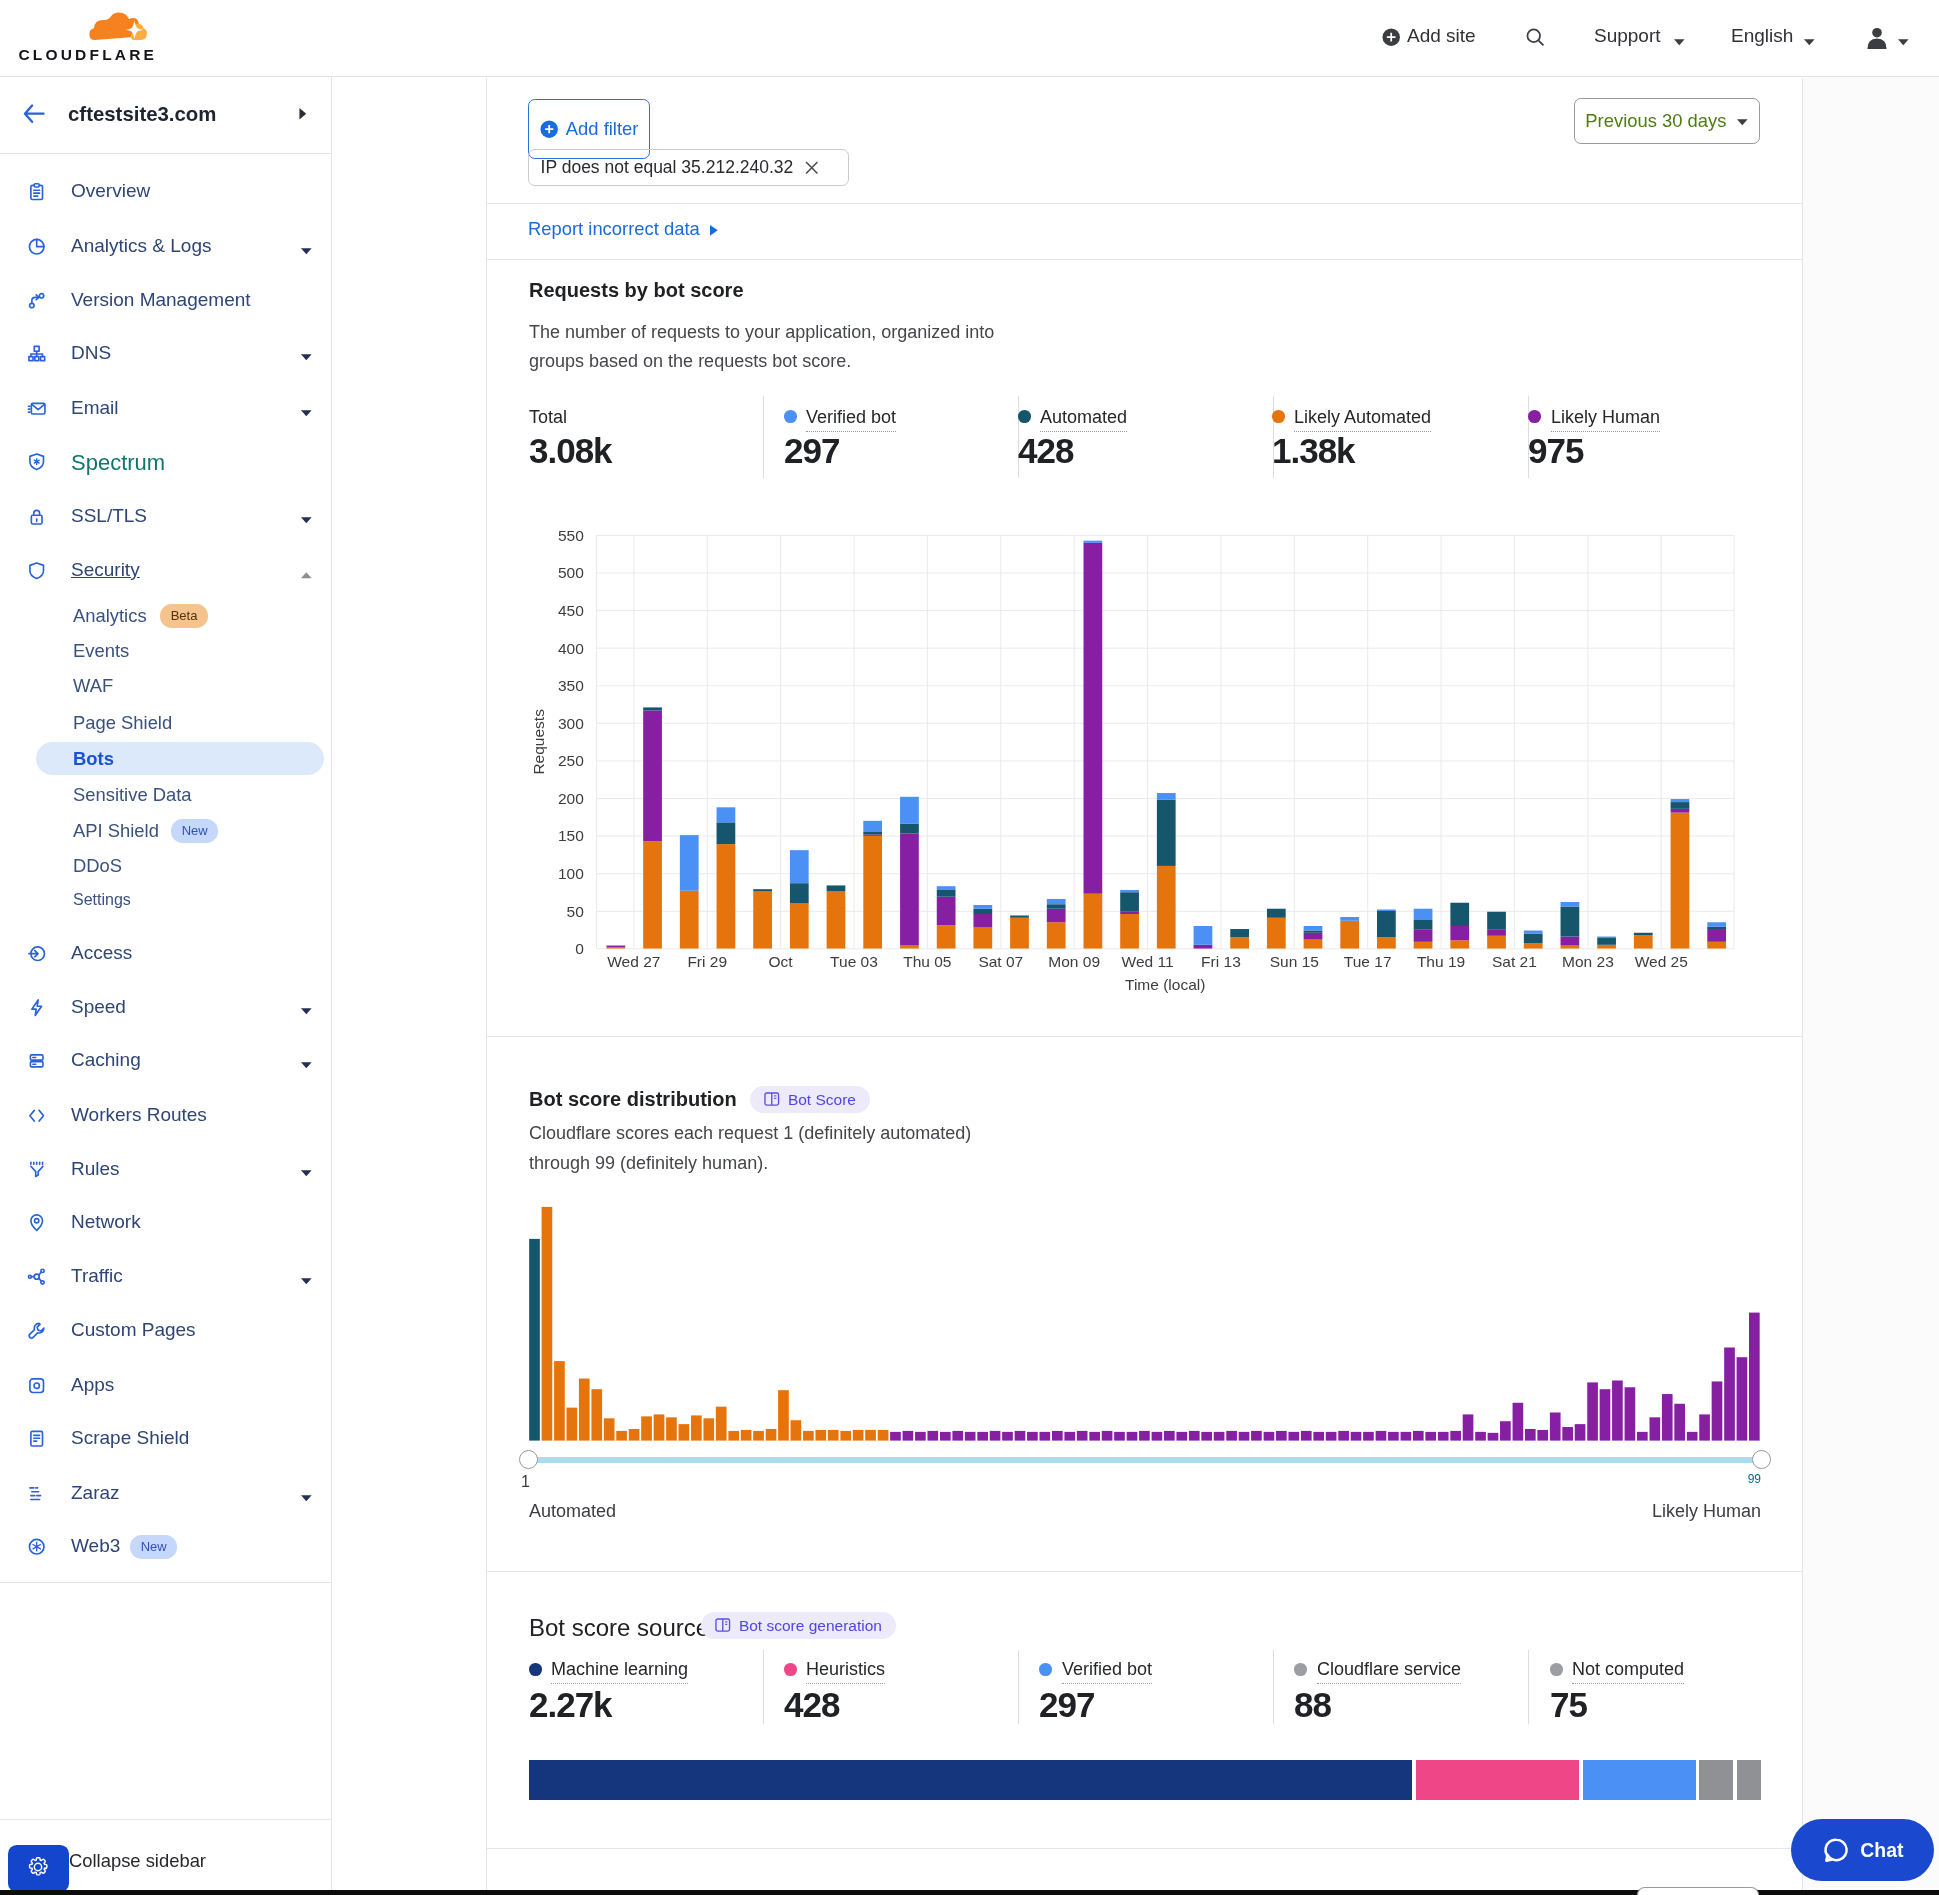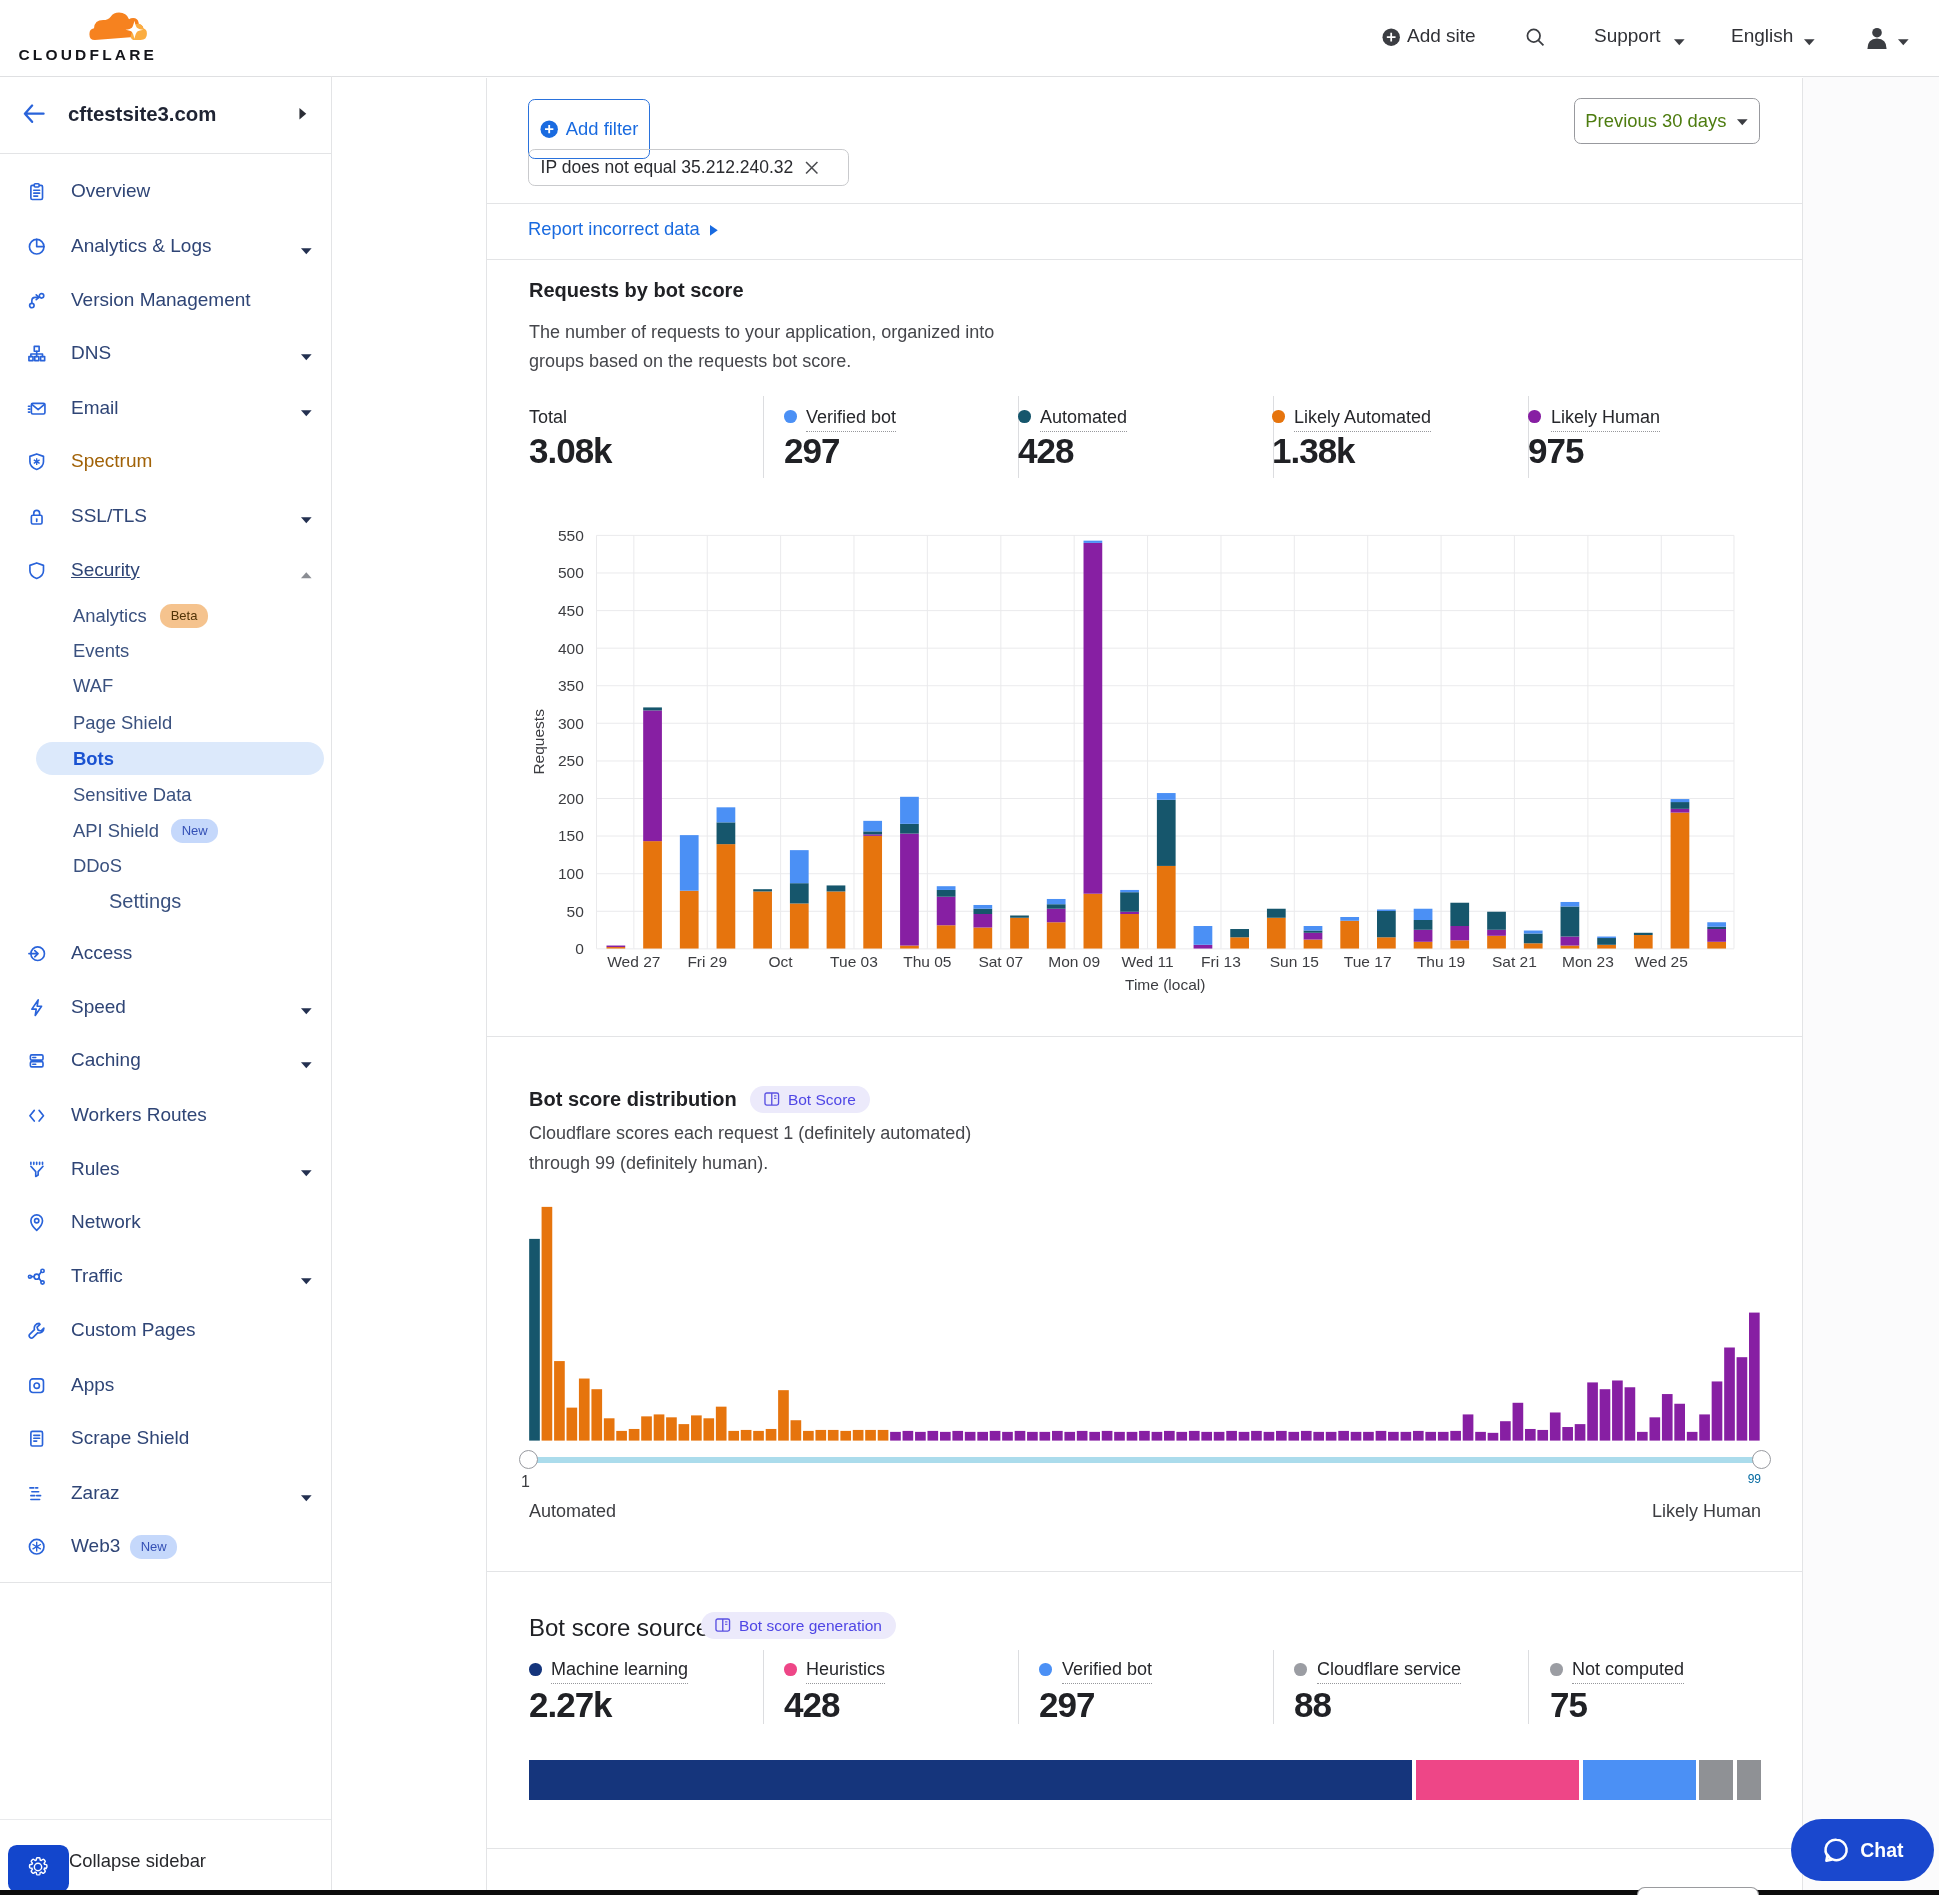--- a/index.html
+++ b/index.html
@@ -88,21 +88,21 @@
         <line x1="1.5" y1="13.5" x2="3" y2="13.5" stroke="#2963da" fill="none" stroke-width="1.7" stroke-linecap="round" stroke-linejoin="round"></line>
       </svg></div>
     <div style="position:absolute;left:71px;top:398px;font-size:19px;line-height:1.08;color:#2f4576;white-space:nowrap;">Email</div>
     <div style="position:absolute;left:300px;top:404px"><svg width="12.6" height="8.7" viewBox="0 0 13 9">
         <path d="M1 1.4 L6.5 7.6 L12 1.4 Z" fill="#233050"></path>
       </svg></div>
     <div style="position:absolute;left:27px;top:452px"><svg width="19.4" height="19.4" viewBox="0 0 20 20">
         <path d="M10 2 L17 4.5 V10 q0 5.5 -7 8 q-7 -2.5 -7 -8 V4.5 Z" stroke="#2963da" fill="none" stroke-width="1.7" stroke-linecap="round" stroke-linejoin="round"></path>
         <path d="M10 6.5 V13.5 M7 8.2 L13 11.8 M13 8.2 L7 11.8" stroke="#2963da" stroke-width="1.4"></path>
       </svg></div>
-    <div style="position:absolute;left:71px;top:451px;font-size:19px;line-height:1.08;color:#a16207;white-space:nowrap;">Spectrum</div>
+    <div style="position:absolute;left:71px;top:451px;font-size:22px;line-height:1.08;color:#0f766e;white-space:nowrap;">Spectrum</div>
     <div style="position:absolute;left:27px;top:507px"><svg width="19.4" height="19.4" viewBox="0 0 20 20">
         <rect x="4.5" y="8.5" width="11" height="9" rx="1.5" stroke="#2963da" fill="none" stroke-width="1.7" stroke-linecap="round" stroke-linejoin="round"></rect>
         <path d="M7 8.5 V6.5 a3 3 0 0 1 6 0 V8.5" stroke="#2963da" fill="none" stroke-width="1.7" stroke-linecap="round" stroke-linejoin="round"></path>
         <circle cx="10" cy="12.5" r="1" fill="#2963da"></circle>
         <line x1="10" y1="13.3" x2="10" y2="15" stroke="#2963da" fill="none" stroke-width="1.7" stroke-linecap="round" stroke-linejoin="round"></line>
       </svg></div>
     <div style="position:absolute;left:71px;top:506px;font-size:19px;line-height:1.08;color:#2f4576;white-space:nowrap;">SSL/TLS</div>
     <div style="position:absolute;left:300px;top:511px"><svg width="12.6" height="8.7" viewBox="0 0 13 9">
         <path d="M1 1.4 L6.5 7.6 L12 1.4 Z" fill="#233050"></path>
       </svg></div>
@@ -208,21 +208,21 @@
     <div style="position:absolute;left:160px;top:604px;background:#f5c38e;color:#523407;font-size:13px;line-height:1;border-radius:11.6px;padding:4.9px 10.7px 5.8px">Beta</div>
     <div style="position:absolute;left:73px;top:641px;font-size:18.4px;line-height:1.08;color:#3a517f;white-space:nowrap;">Events</div>
     <div style="position:absolute;left:73px;top:676px;font-size:18.4px;line-height:1.08;color:#3a517f;white-space:nowrap;">WAF</div>
     <div style="position:absolute;left:73px;top:713px;font-size:18.4px;line-height:1.08;color:#3a517f;white-space:nowrap;">Page Shield</div>
     <div style="position:absolute;left:36px;top:742px;width:288px;height:33px;background:#dce9fb;border-radius:16.5px"></div>
     <div style="position:absolute;left:73px;top:749px;font-size:18.4px;line-height:1.08;color:#1a52d1;font-weight:700;white-space:nowrap;">Bots</div>
     <div style="position:absolute;left:73px;top:785px;font-size:18.4px;line-height:1.08;color:#3a517f;white-space:nowrap;">Sensitive Data</div>
     <div style="position:absolute;left:73px;top:821px;font-size:18.4px;line-height:1.08;color:#3a517f;white-space:nowrap;">API Shield</div>
     <div style="position:absolute;left:171px;top:819px;background:#c5d8fb;color:#3450b5;font-size:13px;line-height:1;border-radius:11.6px;padding:4.9px 10.7px 5.8px">New</div>
     <div style="position:absolute;left:73px;top:856px;font-size:18.4px;line-height:1.08;color:#3a517f;white-space:nowrap;">DDoS</div>
-    <div style="position:absolute;left:73px;top:891px;font-size:20px;line-height:1.08;color:#3a517f;white-space:nowrap;margin-left:36px;">Settings</div>
+    <div style="position:absolute;left:73px;top:891px;font-size:16px;line-height:1.08;color:#3a517f;white-space:nowrap;">Settings</div>
     <div style="position:absolute;left:0;top:1582px;width:331px;height:1px;background:#e3e4e6"></div>
     <div style="position:absolute;left:0;top:1819px;width:331px;height:1px;background:#e9eaec"></div>
     <div style="position:absolute;left:7.8px;top:1845px;width:61px;height:47px;background:#1346cc;border-radius:8.7px"></div>
     <svg style="position:absolute;left:27px;top:1856px" width="22" height="22" viewBox="0 0 24 24">
       <path d="M12 8a4 4 0 1 0 0 8 4 4 0 0 0 0-8zm8.9 5.6l-1.8-.3a7 7 0 0 1-.5 1.2l1.1 1.5a1 1 0 0 1-.1 1.3l-1.2 1.2a1 1 0 0 1-1.3.1l-1.5-1.1a7 7 0 0 1-1.2.5l-.3 1.8a1 1 0 0 1-1 .8h-1.7a1 1 0 0 1-1-.8l-.3-1.8a7 7 0 0 1-1.2-.5l-1.5 1.1a1 1 0 0 1-1.3-.1l-1.2-1.2a1 1 0 0 1-.1-1.3l1.1-1.5a7 7 0 0 1-.5-1.2l-1.8-.3a1 1 0 0 1-.8-1v-1.7a1 1 0 0 1 .8-1l1.8-.3a7 7 0 0 1 .5-1.2L4.8 6.4a1 1 0 0 1 .1-1.3l1.2-1.2a1 1 0 0 1 1.3-.1l1.5 1.1a7 7 0 0 1 1.2-.5l.3-1.8a1 1 0 0 1 1-.8h1.7a1 1 0 0 1 1 .8l.3 1.8a7 7 0 0 1 1.2.5l1.5-1.1a1 1 0 0 1 1.3.1l1.2 1.2a1 1 0 0 1 .1 1.3l-1.1 1.5a7 7 0 0 1 .5 1.2l1.8.3a1 1 0 0 1 .8 1v1.7a1 1 0 0 1-.8 1z" fill="none" stroke="#fff" stroke-width="1.6"></path>
     </svg>
     <div style="position:absolute;left:69px;top:1851px;font-size:18.4px;line-height:1.08;color:#27282c;white-space:nowrap;">Collapse sidebar</div>
 <div style="position:absolute;left:528px;top:99px;width:122px;height:60px;border:1.5px solid #2a72dc;border-radius:6.8px;box-sizing:border-box;display:flex;align-items:center;justify-content:center;gap:7.8px">
       <svg width="18.4" height="18.4" viewBox="0 0 19 19" style="flex:none">
         <circle cx="9.5" cy="9.5" r="9" fill="#1a6be0"></circle>

